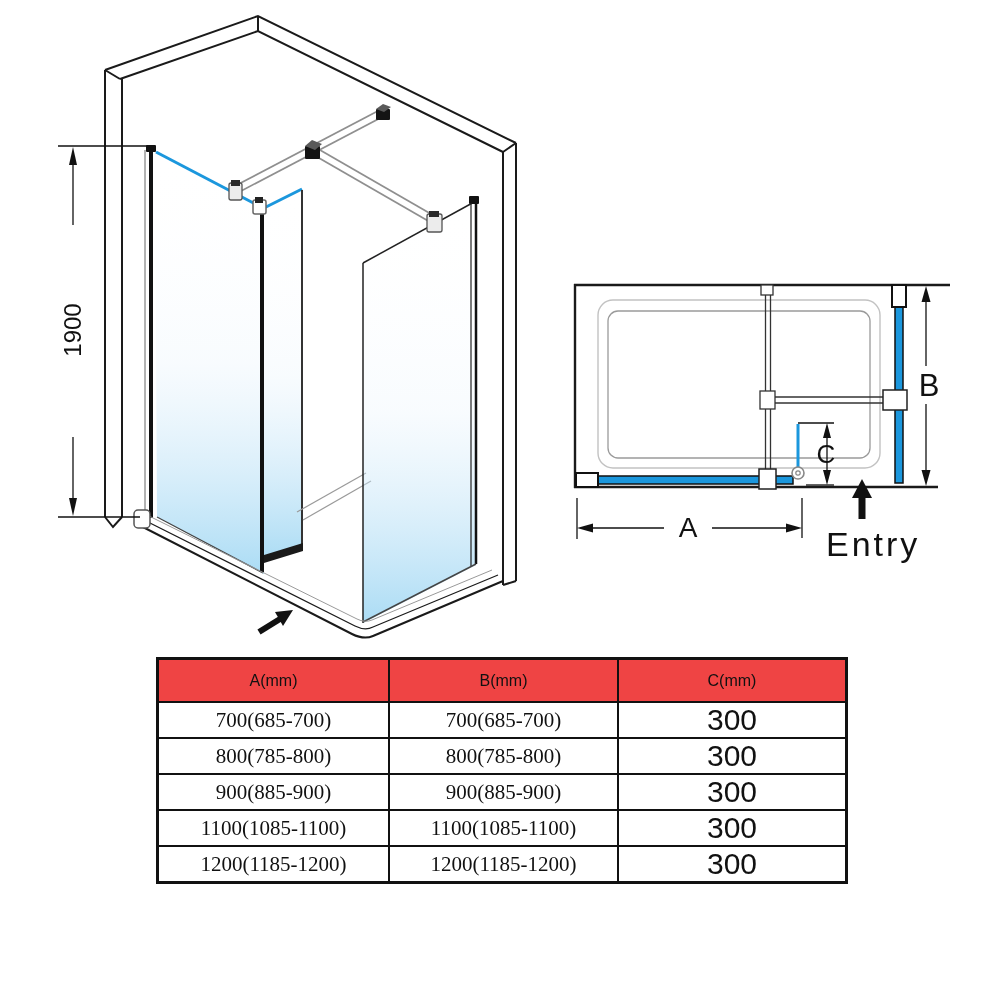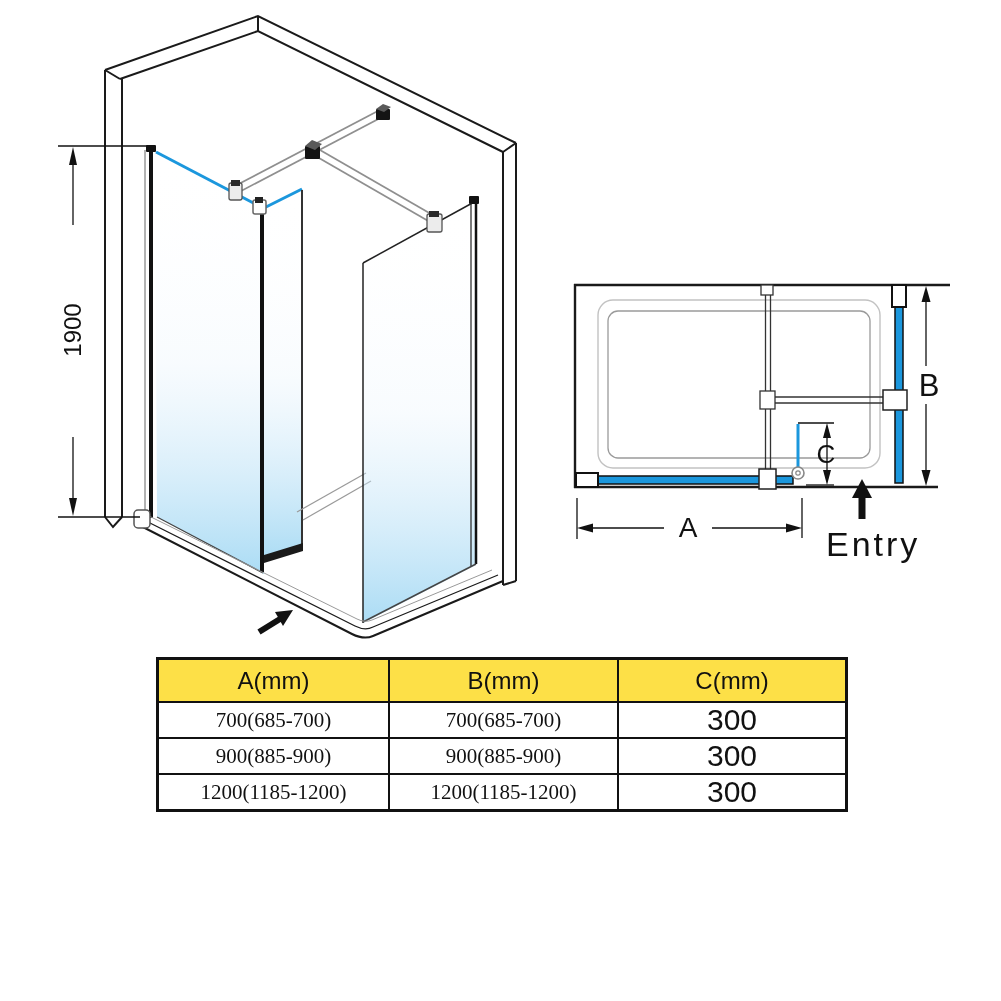--- a/index.html
+++ b/index.html
@@ -4,21 +4,21 @@
 <style>
   html,body{margin:0;padding:0;background:#ffffff;}
   .stage{position:relative;width:1001px;height:1001px;background:#ffffff;overflow:hidden;
          font-family:"Liberation Sans",sans-serif;}
   svg text{font-family:"Liberation Sans",sans-serif;fill:#111111;}
   
   table.size{position:absolute;left:156px;top:657px;border-collapse:collapse;
              table-layout:fixed;border:3px solid #111111;}
   table.size th,table.size td{border:2px solid #111111;text-align:center;vertical-align:middle;
              padding:0;overflow:hidden;white-space:nowrap;}
-  table.size th{background:#fde047;height:41px;font-size:24px;font-weight:normal;
+  table.size th{background:#ef4444;height:41px;font-size:16px;font-weight:normal;
              font-family:"Liberation Sans",sans-serif;color:#111;}
   table.size td{height:34px;color:#111;}
   td.serif{font-family:"Liberation Serif",serif;font-size:21px;}
   td.sans{font-family:"Liberation Sans",sans-serif;font-size:30px;}
   .col-a{width:229px;} .col-b{width:227px;} .col-c{width:226px;}
 </style>
 </head>
 <body>
 
 <div class="stage">
@@ -210,25 +210,35 @@
         <th class="col-c">C(mm)</th>
       </tr>
     </thead>
     <tbody>
       <tr>
         <td class="serif">700(685-700)</td>
         <td class="serif">700(685-700)</td>
         <td class="sans">300</td>
       </tr>
       <tr>
+        <td class="serif">800(785-800)</td>
+        <td class="serif">800(785-800)</td>
+        <td class="sans">300</td>
+      </tr>
+      <tr>
         <td class="serif">900(885-900)</td>
         <td class="serif">900(885-900)</td>
         <td class="sans">300</td>
       </tr>
       <tr>
+        <td class="serif">1100(1085-1100)</td>
+        <td class="serif">1100(1085-1100)</td>
+        <td class="sans">300</td>
+      </tr>
+      <tr>
         <td class="serif">1200(1185-1200)</td>
         <td class="serif">1200(1185-1200)</td>
         <td class="sans">300</td>
       </tr>
     </tbody>
   </table>
 
 </div>
 
 </body></html>

